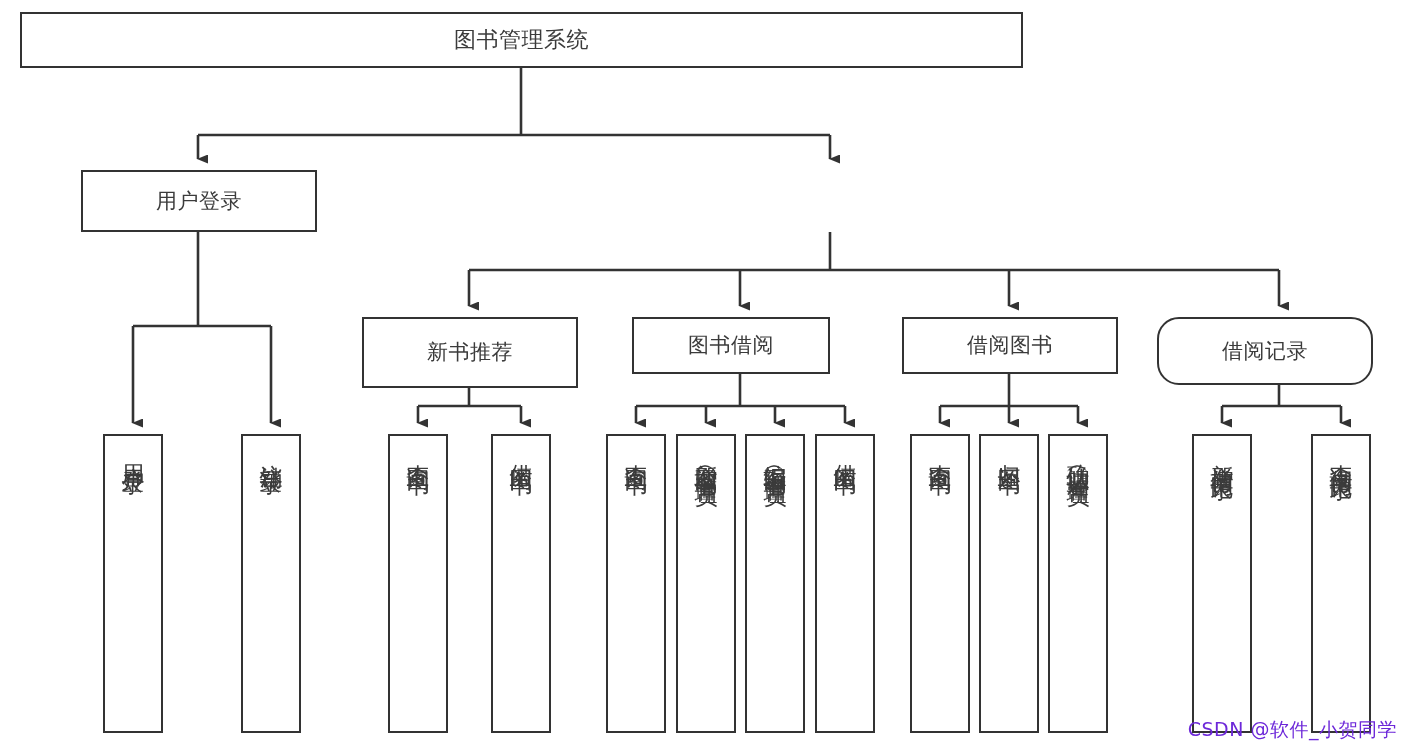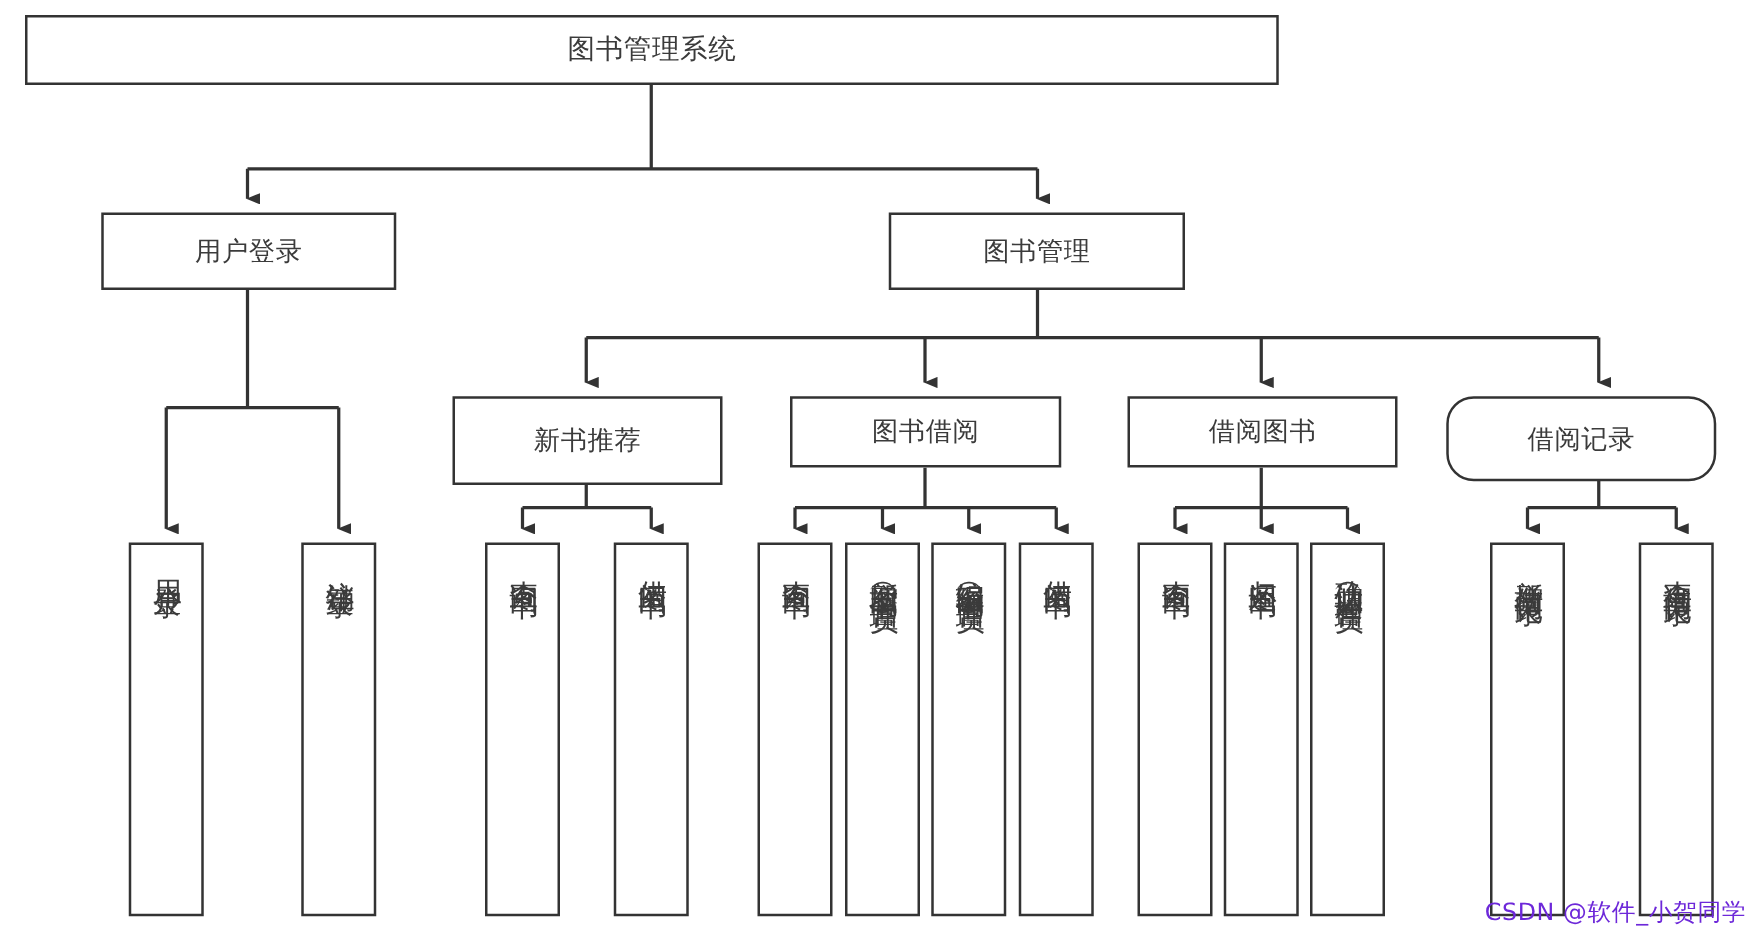--- a/index.html
+++ b/index.html
@@ -126,28 +126,25 @@
     </g>
   </svg>
 
   <div class="node horiz root" style="left:20px; top:12px; width:1003px; height:56px;">
     <span class="lbl">图书管理系统</span>
   </div>
 
   <div class="node horiz" style="left:81px; top:170px; width:236px; height:62px;">
     <span class="lbl">用户登录</span>
   </div>
-  <div class="node horiz" style="left:711px; top:170px; width:237px; height:62px;">
-    <span class="lbl">图书管理</span>
-  </div>
 
   <div class="node horiz" style="left:362px; top:317px; width:216px; height:71px;">
     <span class="lbl">新书推荐</span>
   </div>
-  <div class="node horiz" style="left:632px; top:317px; width:217px; height:57px;justify-content:center;">
+  <div class="node horiz" style="left:632px; top:317px; width:198px; height:57px;justify-content:center;">
     <span class="lbl">图书借阅</span>
   </div>
   <div class="node horiz" style="left:902px; top:317px; width:216px; height:57px;">
     <span class="lbl">借阅图书</span>
   </div>
   <div class="node horiz" style="left:1157px; top:317px; width:216px; height:68px;border-radius:22px;">
     <span class="lbl">借阅记录</span>
   </div>
 
   <div class="node vert" style="left:103px; top:434px; width:60px; height:299px;">

